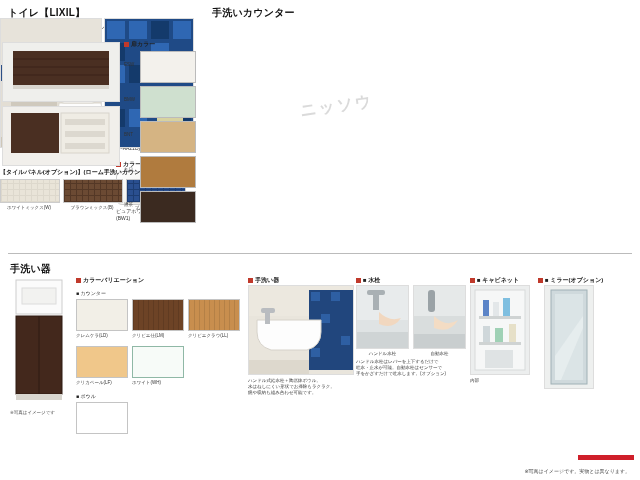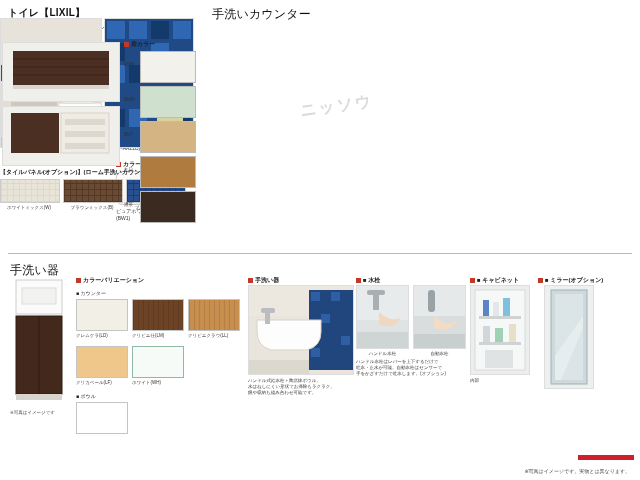--- a/index.html
+++ b/index.html
@@ -6,21 +6,21 @@
   body{
     width:640px;height:480px;
     background:#fff;
     font-family:"Liberation Sans","DejaVu Sans",sans-serif;
     color:#222;
     overflow:hidden;
     position:relative;
   }
   .page{position:absolute;inset:0;}
   .hr-main{position:absolute;left:8px;right:8px;top:253px;border-top:1px solid #bbb;}
-  .sec-title{font-size:12px;font-weight:normal;color:#111;letter-spacing:.2px;}
+  .sec-title{font-size:10px;font-weight:bold;color:#111;letter-spacing:.2px;}
   .tiny{font-size:5px;line-height:1.35;color:#333;}
   .tiny6{font-size:6px;line-height:1.35;color:#222;}
   .cap{font-size:5px;color:#333;line-height:1.3;}
 
   
   #toilet-block{position:absolute;left:8px;top:6px;width:200px;}
   #toilet-title{font-size:10px;font-weight:bold;}
   #toilet-sub{font-size:6px;margin-top:3px;}
   #toilet-img{position:absolute;left:4px;top:34px;width:110px;height:140px;}
   .toilet-svg{display:block;}

